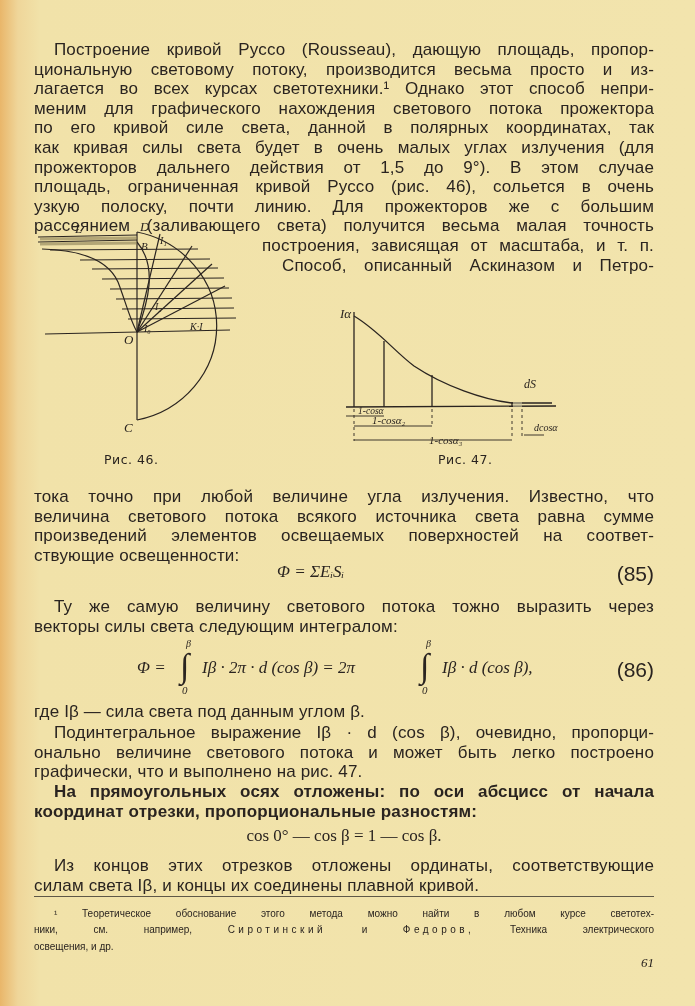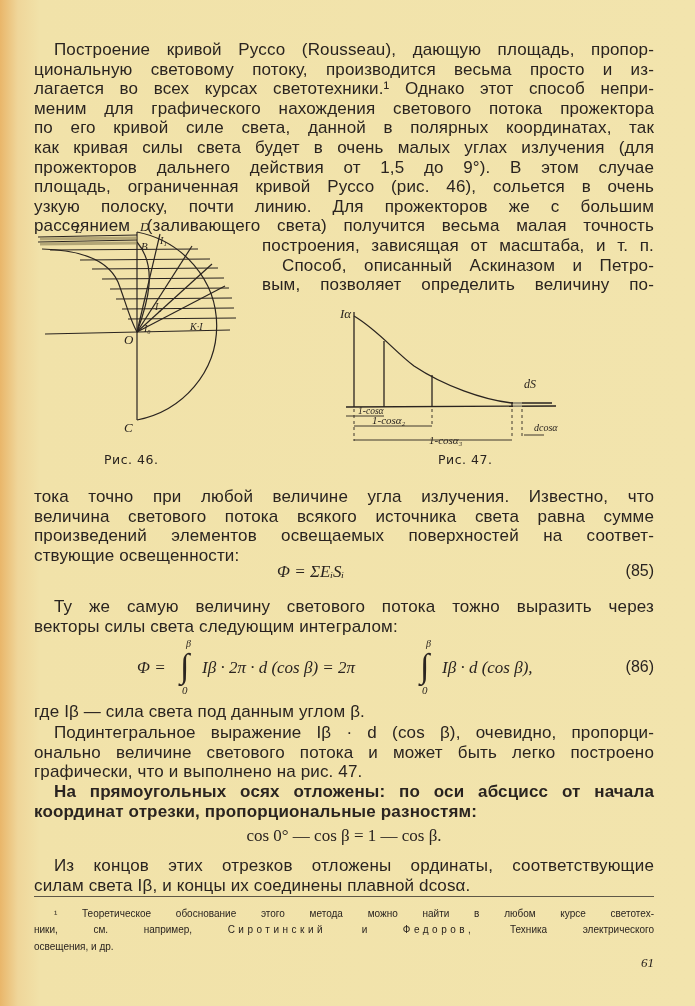--- a/index.html
+++ b/index.html
@@ -15,21 +15,21 @@
       position:absolute; left:0; width:620px;
       font-size:17px; line-height:19.6px; text-align:justify;
       letter-spacing:0.15px;
     }
     .p .ln { display:block; text-align:justify; text-align-last:justify; white-space:nowrap; height:19.6px; }
     .p .ln.last { text-align-last:left; }
     .indent { padding-left:20px; }
     .math { font-family:"Liberation Serif","DejaVu Serif",serif; font-size:17px; }
     .it { font-style:italic; }
     .eqrow { position:absolute; left:0; width:620px; }
-    .eqnum { position:absolute; right:0; font-family:"Liberation Sans",sans-serif; font-size:16px; }
+    .eqnum { position:absolute; right:0; font-family:"Liberation Sans",sans-serif; font-size:21px; }
     .cap { position:absolute; font-family:"DejaVu Sans",sans-serif; font-size:12.5px; letter-spacing:0.5px; }
     .rule { position:absolute; left:0; width:620px; border-top:1.5px solid #3a342e; opacity:0.8; }
     .fn { position:absolute; left:0; width:620px; font-size:10px; line-height:16.4px; text-align:justify; }
     .fn .ln { display:block; text-align:justify; text-align-last:justify; white-space:nowrap; }
     .fn .ln.last { text-align-last:left; }
     .spaced { letter-spacing:3.5px; }
     .pnum { position:absolute; right:0; font-family:"Liberation Serif",serif; font-style:italic; font-size:13px; }
     svg text { font-family:"Liberation Serif","DejaVu Serif",serif; font-style:italic; fill:#2a2420; }
   </style>
 </head>
@@ -45,21 +45,20 @@
     <span class="ln">по его кривой силе света, данной в полярных координатах, так</span>
     <span class="ln">как кривая силы света будет в очень малых углах излучения (для</span>
     <span class="ln">прожекторов дальнего действия от 1,5 до 9°). В этом случае</span>
     <span class="ln">площадь, ограниченная кривой Руссо (рис. 46), сольется в очень</span>
     <span class="ln">узкую полоску, почти линию. Для прожекторов же с большим</span>
     <span class="ln">рассеянием (заливающего света) получится весьма малая точность</span>
   </div>
   <div class="p" style="top:236px; left:228px; width:392px;">
     <span class="ln">построения, зависящая от масштаба, и т. п.</span>
     <span class="ln indent">Способ, описанный Аскиназом и Петро-</span>
-    <span class="ln">вым, позволяет определить величину по-</span>
   </div>
 
   <svg style="position:absolute; left:-14px; top:222px;" width="230" height="220" viewBox="0 0 230 220">
     <g stroke="#2a2420" fill="none" stroke-width="1.2">
 
       <line x1="117" y1="10" x2="117" y2="198"></line>
 
       <line x1="25" y1="112" x2="210" y2="108"></line>
 
       <path d="M117 10 A100 96 0 0 1 117 198"></path>
@@ -176,21 +175,21 @@
     <span class="ln indent">На прямоугольных осях отложены: по оси абсцисс от начала</span>
     <span class="ln last">координат отрезки, пропорциональные разностям:</span>
   </div>
 
   <div class="eqrow" style="top:826px; height:22px; text-align:center;">
     <span class="math">cos 0° — cos β = 1 — cos β.</span>
   </div>
 
   <div class="p" style="top:856px;">
     <span class="ln indent">Из концов этих отрезков отложены ординаты, соответствующие</span>
-    <span class="ln last">силам света Iβ, и концы их соединены плавной dcosα.</span>
+    <span class="ln last">силам света Iβ, и концы их соединены плавной кривой.</span>
   </div>
 
   <div class="rule" style="top:896px;"></div>
 
   <div class="fn" style="top:906px;">
     <span class="ln indent">¹ Теоретическое обоснование этого метода можно найти в любом курсе светотех-</span>
     <span class="ln"><span>ники, см. например,</span> <span class="spaced">Сиротинский</span> <span>и</span> <span class="spaced">Федоров,</span> <span>Техника электрического</span></span>
     <span class="ln last">освещения, и др.</span>
   </div>
 

